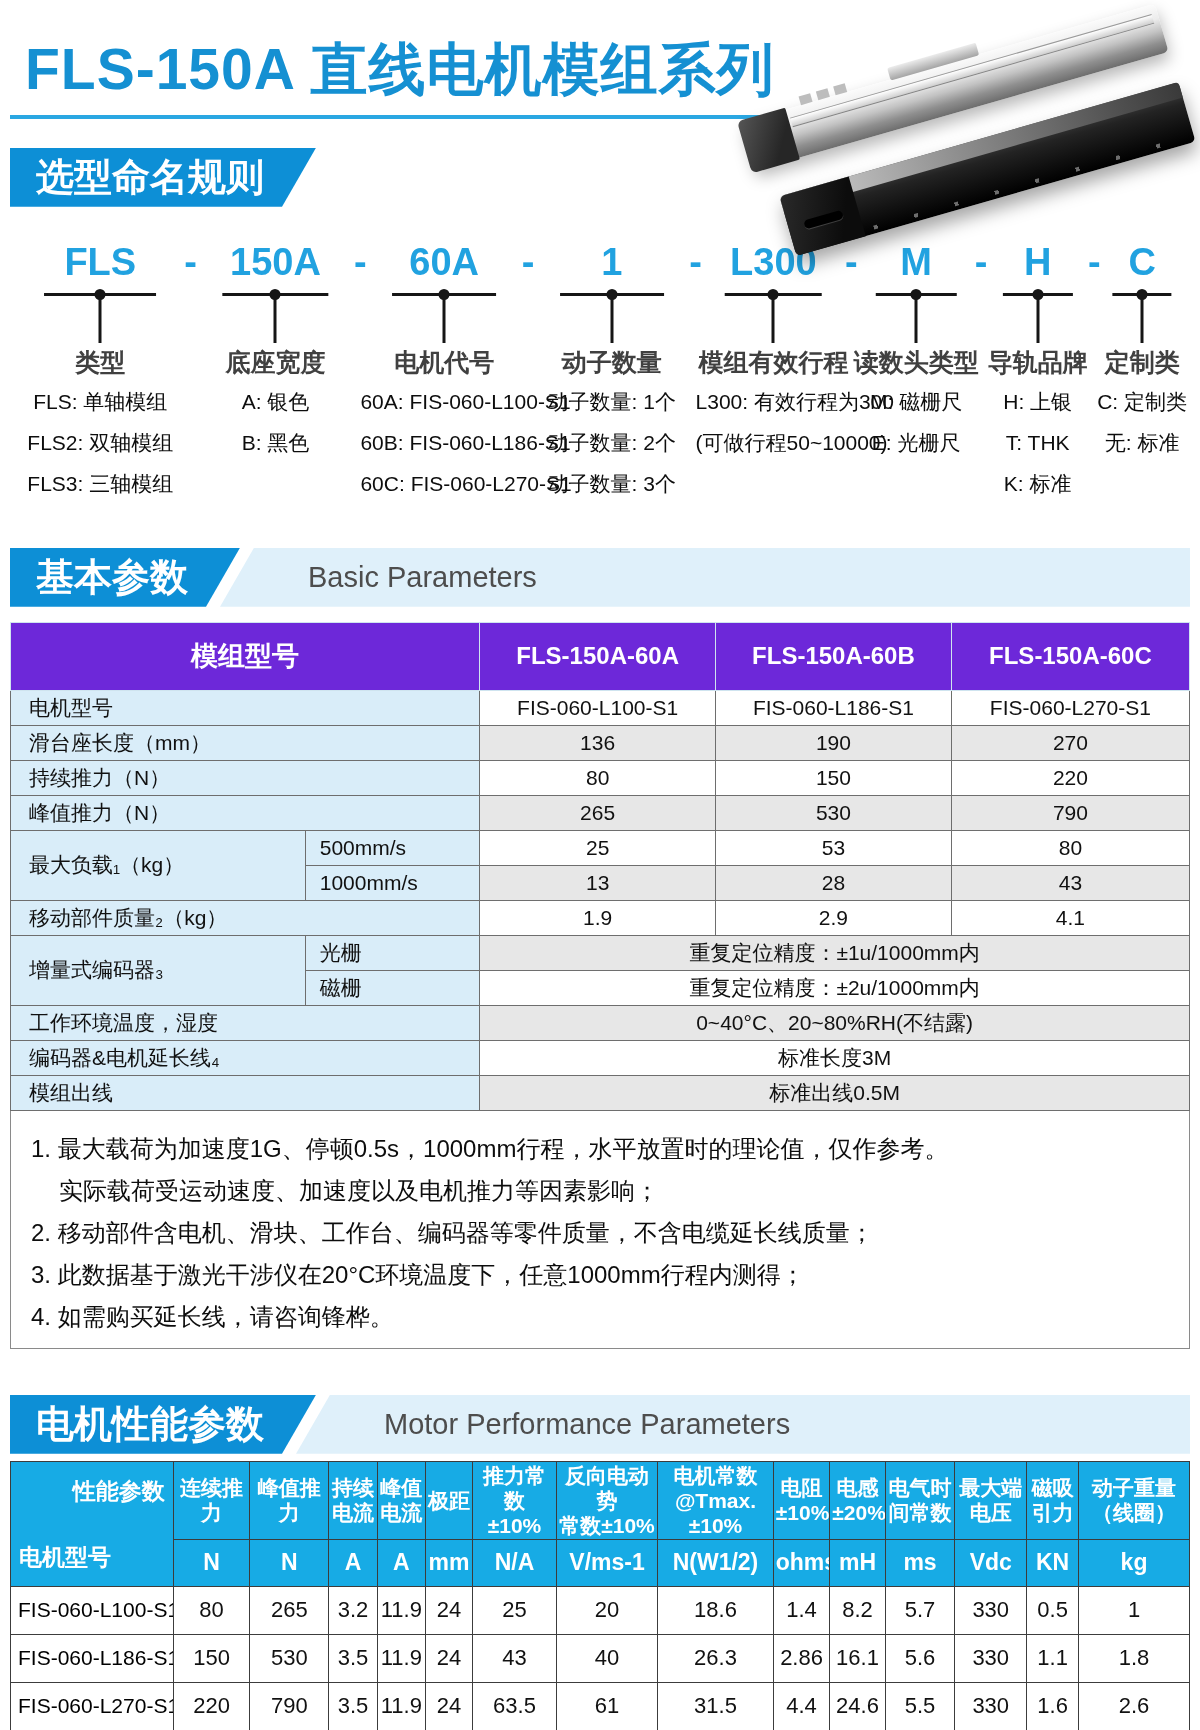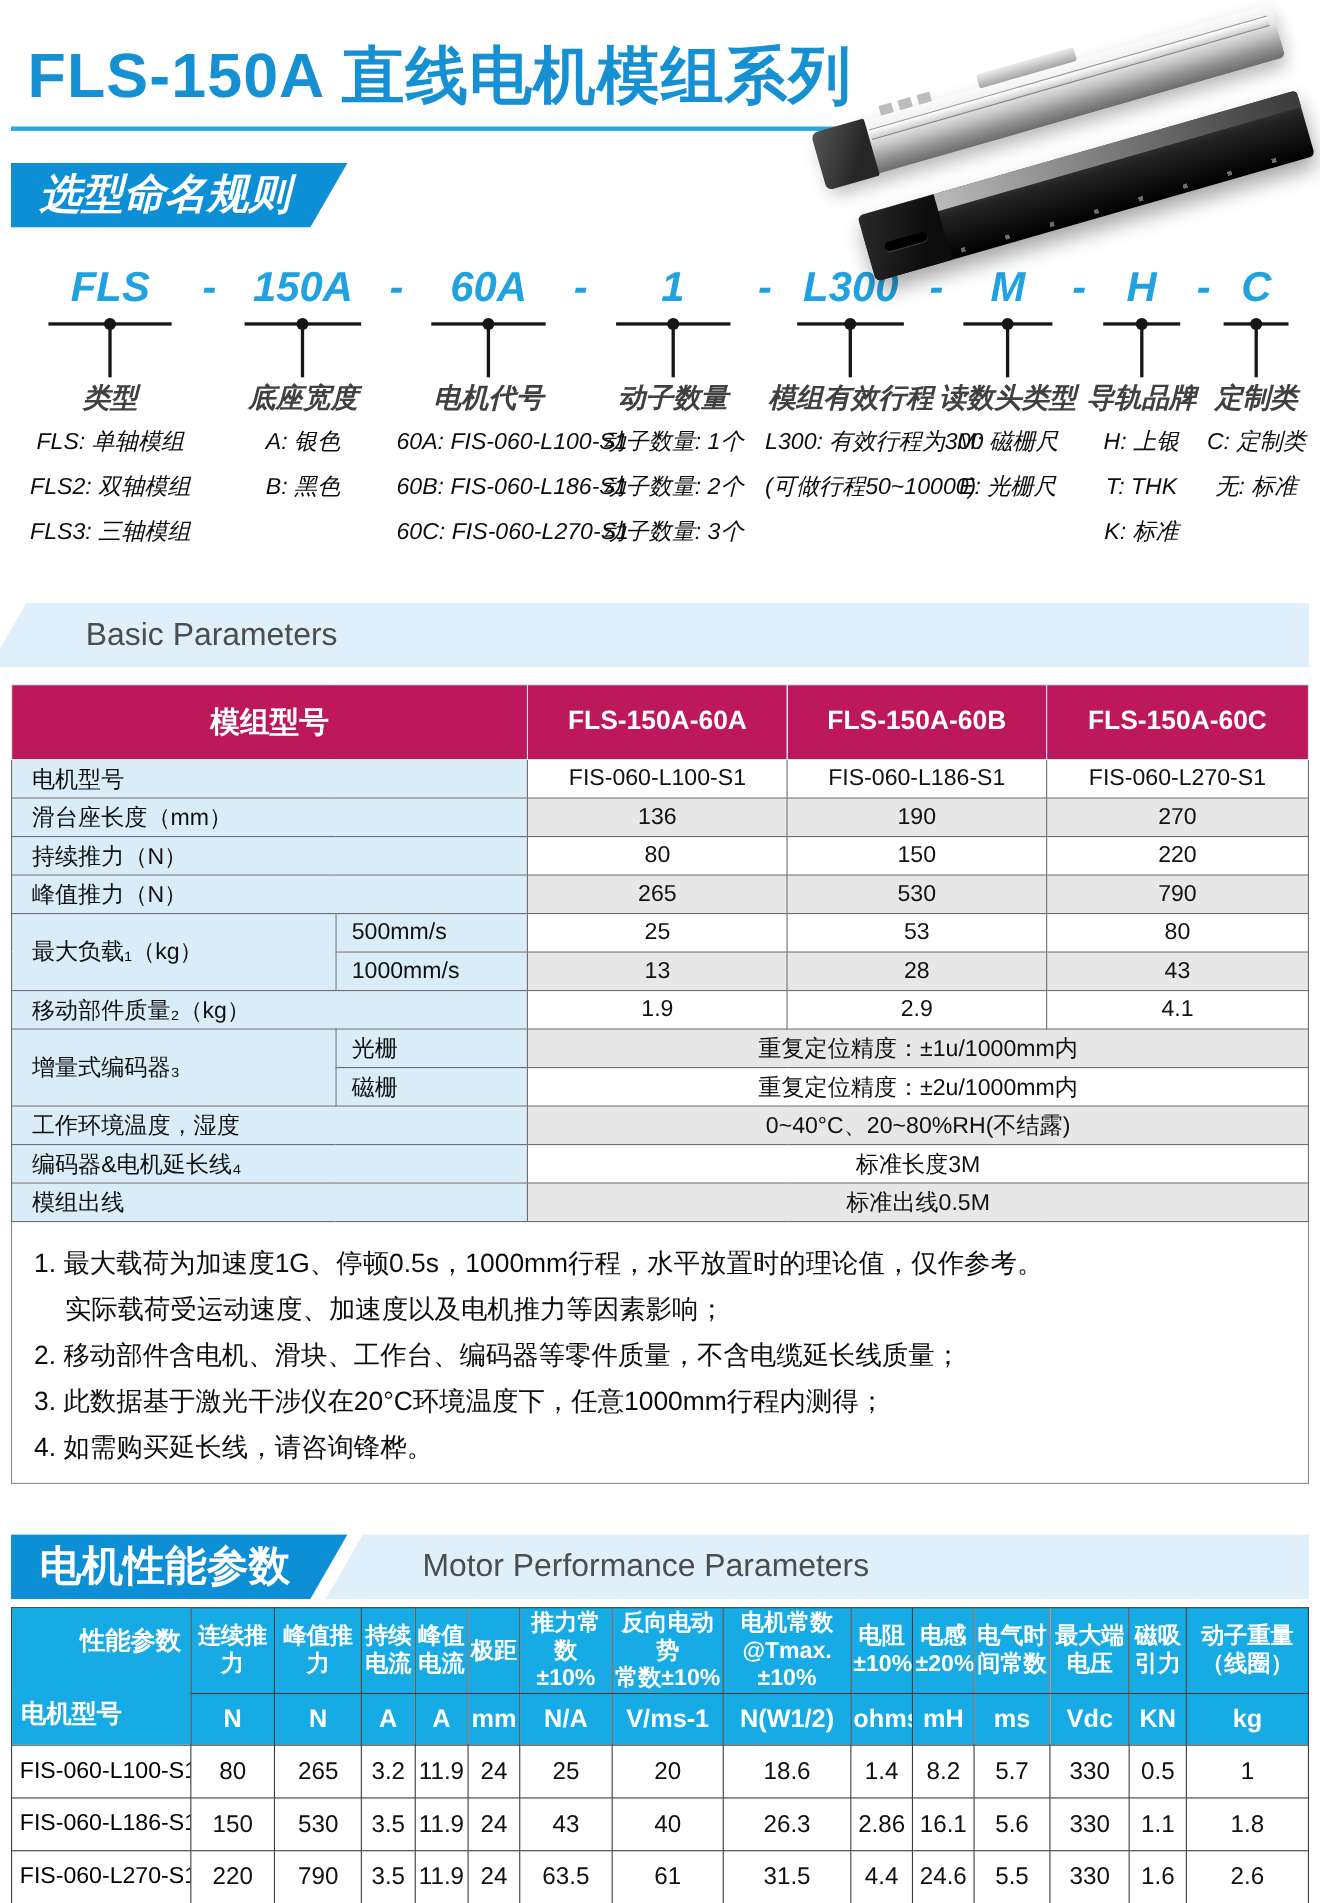--- a/index.html
+++ b/index.html
@@ -63,21 +63,21 @@
     flex: 1 1 auto; background: #dff0fa; margin-left: -20px;
     clip-path: polygon(34px 0, 100% 0, 100% 100%, 0 100%);
     display: flex; align-items: center; padding-left: 88px;
     font-size: 29px; color: #4d4d4d;
   }
   .sec.naming { margin-top: 29px; }
   .sec.basic  { margin-top: 44px; }
   .sec.motor  { margin-top: 46px; }
 
   
-  .naming { margin: 30px 10px 0; font-style: italic; }
+  .naming { margin: 30px 10px 0; }
   .nrow { display: flex; }
   .ncell { text-align: center; position: relative; }
   .c1 { width: 15.3%; } .c2 { width: 14.4%; } .c3 { width: 14.2%; } .c4 { width: 14.2%; }
   .c5 { width: 13.2%; } .c6 { width: 11.0%; } .c7 { width: 9.6%; }  .c8 { width: 8.1%; }
   .code-row .ncell { height: 50px; }
   .code { font-size: 38px; font-weight: bold; color: #21a2e0; line-height: 50px; white-space: nowrap; }
   .dash { position: absolute; right: 0; top: 2px; transform: translateX(50%);
     font-size: 38px; font-weight: bold; color: #21a2e0; line-height: 46px; }
   .conn-row { margin-top: 4px; }
   .conn-row .ncell { height: 52px; }
@@ -90,21 +90,21 @@
   .label-row { margin-top: 2px; }
   .label-row .ncell { height: 36px; font-size: 25px; font-weight: bold; color: #404040;
     line-height: 34px; white-space: nowrap; }
   .opt-row .ncell { height: 41px; font-size: 21px; color: #0d0d0d; line-height: 41px; white-space: nowrap; }
 
   
   table { border-collapse: collapse; table-layout: fixed; width: 1180px; margin: 0 10px; }
   .bt { margin-top: 15px; }
   .bt th, .bt td { border: 1px solid #6e6e6e; overflow: hidden; }
   .bt thead tr { height: 68px; }
-  .bt thead th { background: #be185d; color: #fff; border-color: #cfe4ef; }
+  .bt thead th { background: #6d28d9; color: #fff; border-color: #cfe4ef; }
   .bt .module-head { font-size: 27px; font-weight: bold; }
   .bt .model-head { font-size: 24px; font-weight: bold; }
   .bt tbody tr { height: 35px; }
   .bt tbody td { font-size: 21px; }
   .bt td.lab { background: #d9edf9; text-align: left; padding-left: 18px; }
   .bt td.sublab { background: #d9edf9; text-align: left; padding-left: 14px; }
   .bt td.val { text-align: center; background: #fff; }
   .bt tr.g td.val { background: #e7e7e7; }
 
   
@@ -253,20 +253,21 @@
     <div class="ncell c3">60C: FIS-060-L270-S1</div>
     <div class="ncell c4">动子数量: 3个</div>
     <div class="ncell c5"></div>
     <div class="ncell c6"></div>
     <div class="ncell c7">K: 标准</div>
     <div class="ncell c8"></div>
   </div>
 </div>
 
 <div class="sec basic">
+  <div class="sec-zh">基本参数</div>
   <div class="sec-en">Basic Parameters</div>
 </div>
 
 <table class="bt">
   <colgroup>
       <col style="width:25%">
       <col style="width:14.8%">
       <col style="width:20%">
       <col style="width:20%">
       <col style="width:20.2%">

